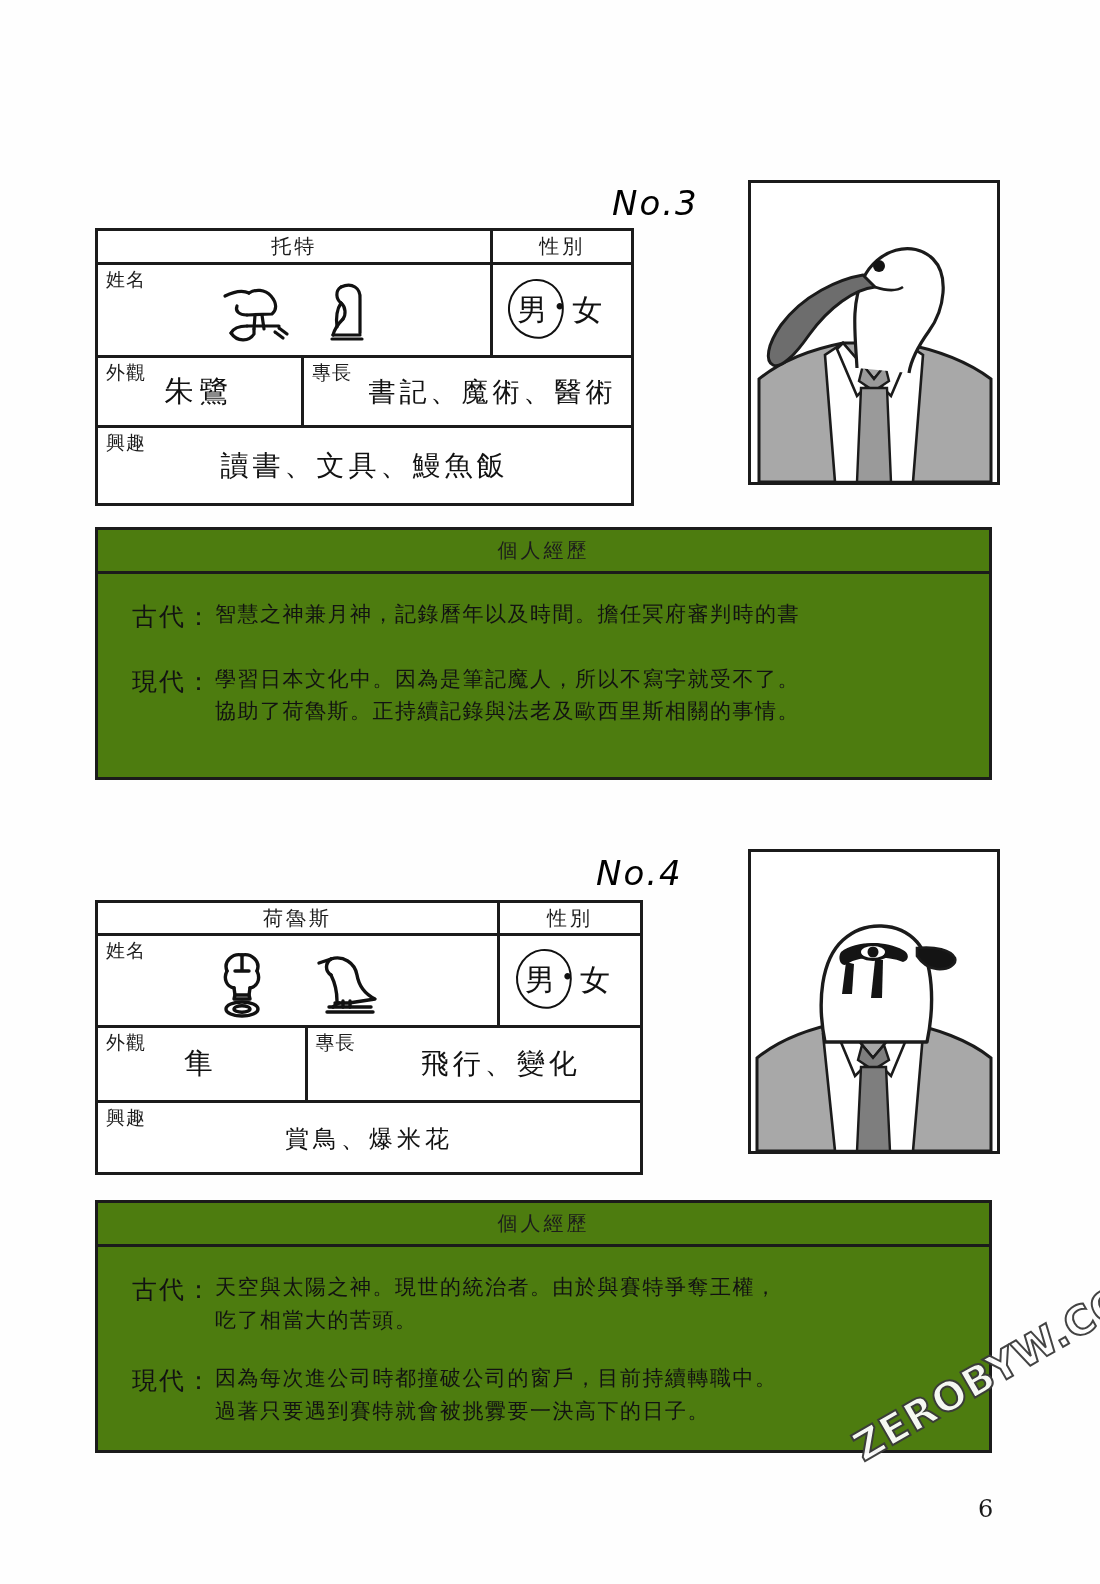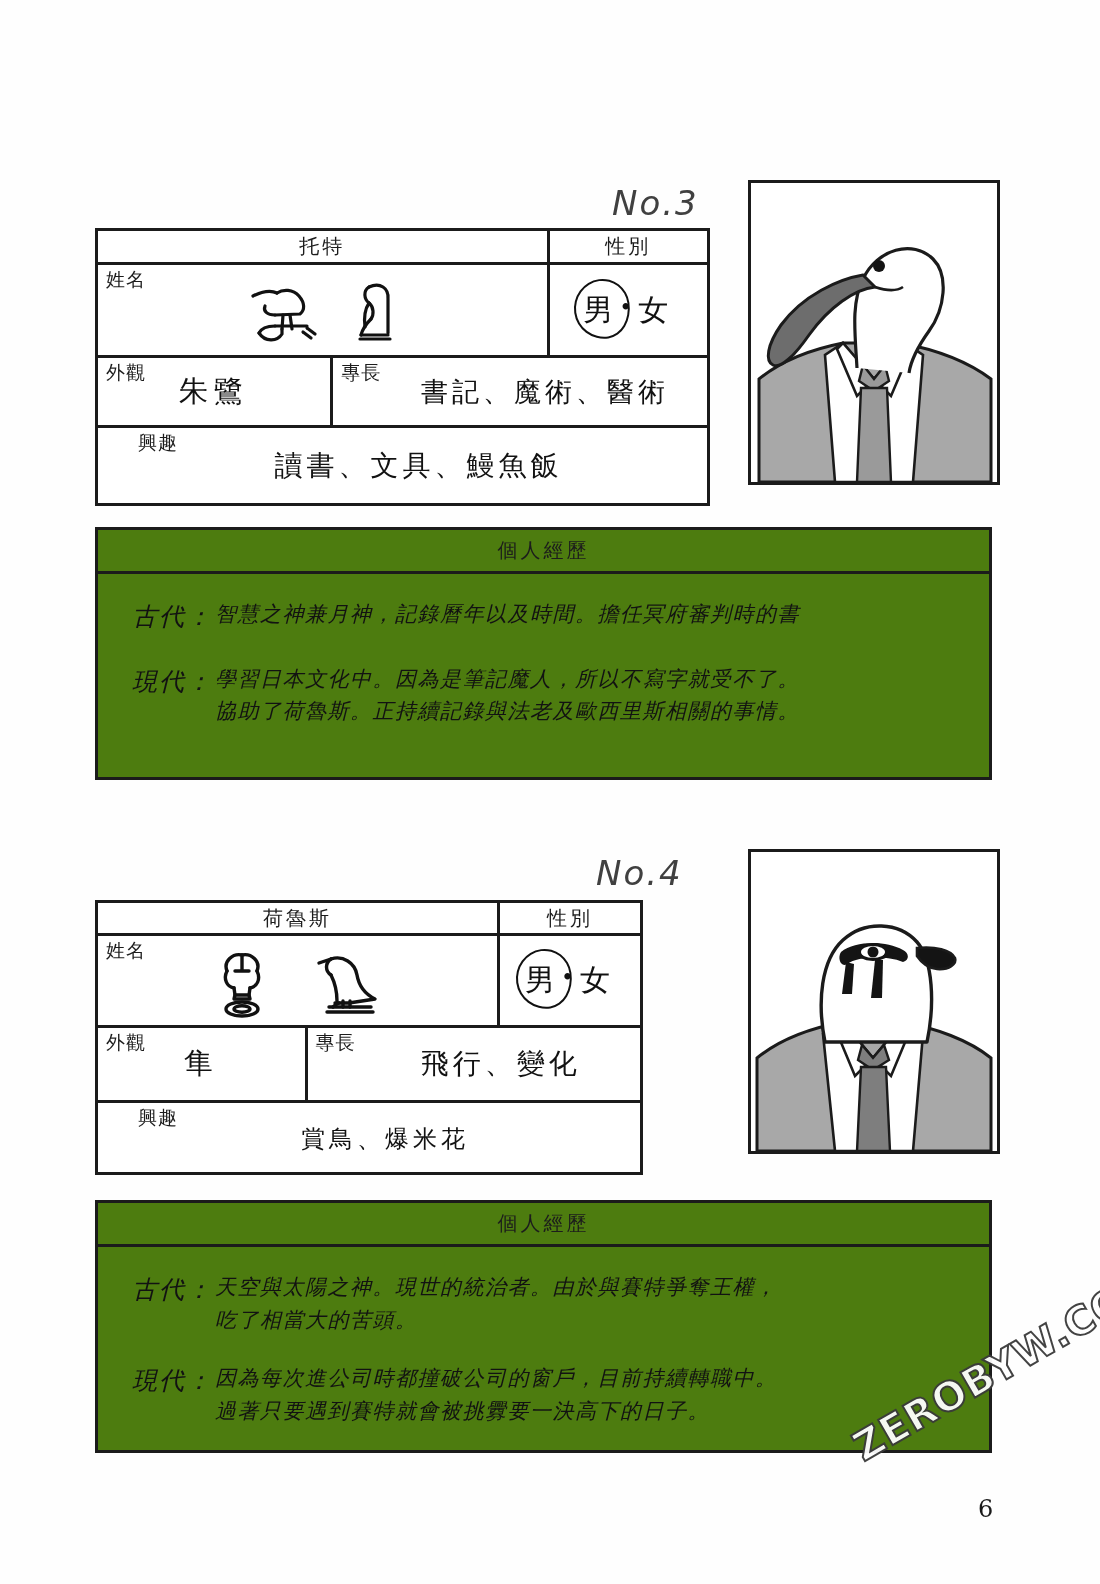--- a/index.html
+++ b/index.html
@@ -21,38 +21,38 @@
     inset: 0;
     background: #fefefe;
   }
 
   .no-label {
     position: absolute;
     font-family: "DejaVu Sans", "Liberation Sans", sans-serif;
     font-style: italic;
     font-size: 34px;
     letter-spacing: 2px;
-    color: #404040;
+    color: #000000;
     white-space: nowrap;
   }
 
   
   .profile-table {
     position: absolute;
     border: 3px solid #1b1b1b;
     background: #fff;
     box-sizing: border-box;
   }
   .row {
     display: flex;
     box-sizing: border-box;
     border-bottom: 3px solid #1b1b1b;
     position: relative;
   }
-  .row:last-child { border-bottom: none; margin-left: 32px; }
+  .row:last-child { border-bottom: none; }
 
   .cell {
     position: relative;
     box-sizing: border-box;
     display: flex;
   }
   .cell.sep { border-right: 3px solid #1b1b1b; }
 
   .hdr-name, .hdr-gender {
     align-items: center;
@@ -157,21 +157,20 @@
     justify-content: center;
   }
   .history-body {
     padding: 24px 34px 10px 34px;
     box-sizing: border-box;
   }
   .entry {
     display: flex;
     margin-bottom: 26px;
     font-family: "DejaVu Serif", "Liberation Serif", serif;
-    font-style: italic;
   }
   .entry:last-child { margin-bottom: 8px; }
   .era {
     flex: 0 0 auto;
     font-size: 25px;
     letter-spacing: 2px;
     white-space: nowrap;
     padding-right: 2px;
     color: #121212;
     line-height: 1.55;
@@ -211,21 +210,21 @@
     color: #1a1a1a;
   }
 </style>
 </head>
 <body>
 
 <div class="page">
 
   <div class="no-label" style="left:612px; top:183px;">No.3</div>
 
-  <div class="profile-table" style="left:95px; top:228px; width:615px; height:278px;">
+  <div class="profile-table" style="left:95px; top:228px; width:539px; height:278px;">
 
     <div class="row" style="height:34px;">
       <div class="cell sep hdr-name" style="width:453px;">托特</div>
       <div class="cell hdr-gender" style="width:158px;">性別</div>
     </div>
 
     <div class="row" style="height:93px;">
       <div class="cell sep" style="width:453px;">
         <span class="field-label">姓名</span>
         <div class="glyph-wrap">

